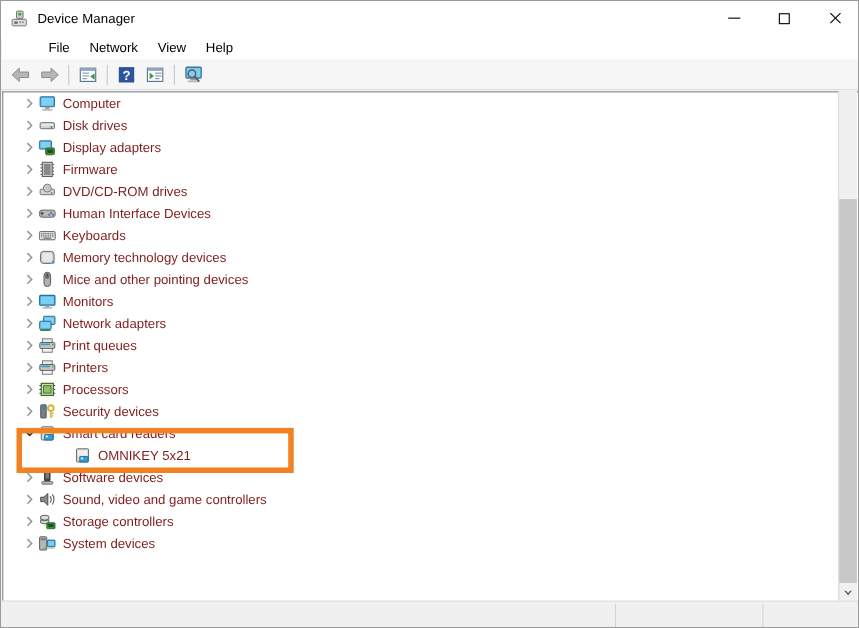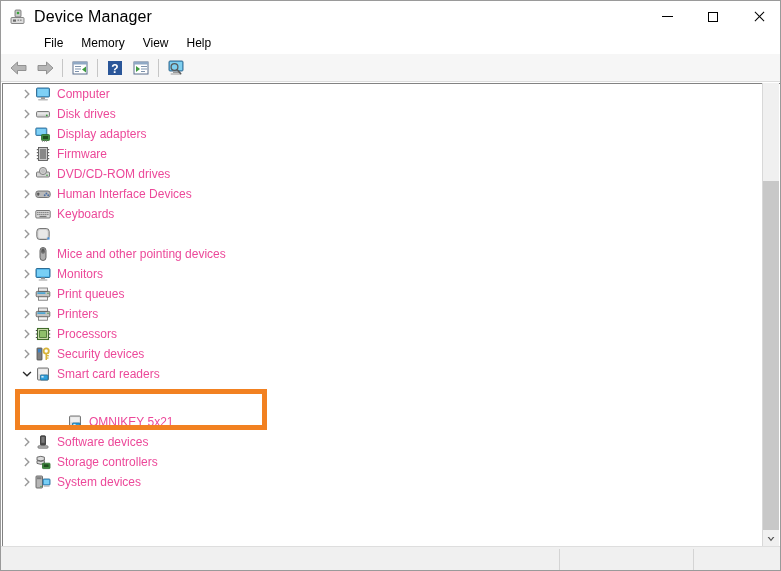--- a/index.html
+++ b/index.html
@@ -33,21 +33,21 @@
     box-sizing: border-box;
   }
   .title-icon {
     width: 16px; height: 16px;
     margin-left: 9px;
     margin-right: 8px;
     position: relative;
     flex: 0 0 auto;
   }
   .title-text {
-    font-size: 16px;
+    font-size: 12px;
     color: #000000;
     letter-spacing: 0.1px;
     line-height: 16px;
   }
   .caption-buttons {
     position: absolute;
     right: 0; top: 0;
     height: 31px;
     display: flex;
   }
@@ -161,38 +161,38 @@
   }
   .row {
     height: 20px;
     display: flex;
     align-items: center;
     padding-left: 16px;
     box-sizing: border-box;
     white-space: nowrap;
     position: relative;
   }
-  .row.child { padding-left: 48px; margin-top: 28px; }
+  .row.child { padding-left: 48px; }
   .chev {
     width: 16px;
     flex: 0 0 16px;
     display: flex;
     align-items: center;
     justify-content: center;
   }
   .chev svg { display:block; }
   .dev-icon {
     width: 16px; height: 16px;
     flex: 0 0 16px;
     margin-right: 6px;
     position: relative;
   }
   .row-label {
     font-size: 12px;
-    color: #ec4899;
+    color: #7f1d1d;
     line-height: 16px;
     text-align: center;
   }
 
   
   .vscroll {
     position: absolute;
     right: 1px; top: 82px;
     width: 17px;
     height: 464px;
@@ -283,21 +283,21 @@
         <span class="max-glyph"></span>
       </div>
       <div class="cap-btn">
         <span class="close-glyph"></span>
       </div>
     </div>
   </div>
 
   <div class="menubar">
     <div class="menu-item">File</div>
-    <div class="menu-item">Memory</div>
+    <div class="menu-item">Network</div>
     <div class="menu-item">View</div>
     <div class="menu-item">Help</div>
   </div>
 
   <div class="toolbar">
 
     <div class="tb-btn">
       <svg width="20" height="16" viewBox="0 0 20 16" class="arrow-svg">
         <path d="M8.5 2 L2 8 L8.5 14 L8.5 10.5 L17 10.5 L17 5.5 L8.5 5.5 Z" fill="#b6b6b6" stroke="#8a8a8a" stroke-width="0.9" stroke-linejoin="round"></path>
       </svg>
@@ -481,20 +481,21 @@
           <span class="chev">
             <svg width="10" height="10" viewBox="0 0 10 10">
               <path d="M3.4 1.6 L6.8 5 L3.4 8.4" fill="none" stroke="#9a9a9a" stroke-width="1.4" stroke-linecap="square"></path>
             </svg>
           </span>
           <span class="dev-icon"><svg width="16" height="16" viewBox="0 0 16 16">
               <rect x="1.8" y="2.5" width="12.4" height="11" rx="3" fill="#cfcfcf" stroke="#6b6b6b" stroke-width="0.9"></rect>
               <rect x="3.4" y="4" width="9.2" height="8" rx="2" fill="#e8e8e8"></rect>
               <rect x="12.4" y="11.4" width="2.2" height="2.2" fill="#4a90d9"></rect>
             </svg></span>
+          <span class="row-label">Memory technology devices</span>
         </div>
         <div class="row">
           <span class="chev">
             <svg width="10" height="10" viewBox="0 0 10 10">
               <path d="M3.4 1.6 L6.8 5 L3.4 8.4" fill="none" stroke="#9a9a9a" stroke-width="1.4" stroke-linecap="square"></path>
             </svg>
           </span>
           <span class="dev-icon"><svg width="16" height="16" viewBox="0 0 16 16">
               <rect x="5" y="1.5" width="6" height="13" rx="3" fill="#b0b0b0" stroke="#5a5a5a" stroke-width="0.9"></rect>
               <rect x="6" y="2.5" width="4" height="5.2" rx="2" fill="#6e6e6e"></rect>
@@ -508,20 +509,35 @@
               <path d="M3.4 1.6 L6.8 5 L3.4 8.4" fill="none" stroke="#9a9a9a" stroke-width="1.4" stroke-linecap="square"></path>
             </svg>
           </span>
           <span class="dev-icon"><svg width="16" height="16" viewBox="0 0 16 16">
               <rect x="1" y="2.5" width="14" height="9" rx="1" fill="#3aa4e3" stroke="#2d6e96" stroke-width="1"></rect>
               <rect x="2" y="3.5" width="12" height="7" fill="#79cff5"></rect>
               <rect x="6" y="11.5" width="4" height="1.8" fill="#9a9a9a"></rect>
               <rect x="3.5" y="13.2" width="9" height="1.5" rx="0.7" fill="#bcbcbc"></rect>
             </svg></span>
           <span class="row-label">Monitors</span>
+        </div>
+        <div class="row">
+          <span class="chev">
+            <svg width="10" height="10" viewBox="0 0 10 10">
+              <path d="M3.4 1.6 L6.8 5 L3.4 8.4" fill="none" stroke="#9a9a9a" stroke-width="1.4" stroke-linecap="square"></path>
+            </svg>
+          </span>
+          <span class="dev-icon"><svg width="16" height="16" viewBox="0 0 16 16">
+              <rect x="4.5" y="1.5" width="10.5" height="7.5" rx="1" fill="#4aa8e0" stroke="#3a7296" stroke-width="0.9"></rect>
+              <rect x="5.4" y="2.4" width="8.7" height="5.6" fill="#7fd0f5"></rect>
+              <rect x="1" y="6" width="10.5" height="7.5" rx="1" fill="#4aa8e0" stroke="#3a7296" stroke-width="0.9"></rect>
+              <rect x="1.9" y="6.9" width="8.7" height="5.6" fill="#7fd0f5"></rect>
+              <rect x="1.5" y="13.6" width="9.5" height="1.3" rx="0.6" fill="#3e8b3e"></rect>
+            </svg></span>
+          <span class="row-label">Network adapters</span>
         </div>
         <div class="row">
           <span class="chev">
             <svg width="10" height="10" viewBox="0 0 10 10">
               <path d="M3.4 1.6 L6.8 5 L3.4 8.4" fill="none" stroke="#9a9a9a" stroke-width="1.4" stroke-linecap="square"></path>
             </svg>
           </span>
           <span class="dev-icon"><svg width="16" height="16" viewBox="0 0 16 16">
               <rect x="3.5" y="2" width="9" height="3.4" fill="#e8e8e8" stroke="#6b6b6b" stroke-width="0.8"></rect>
               <rect x="1.2" y="5.4" width="13.6" height="5.4" rx="1" fill="#c3c3c3" stroke="#5f5f5f" stroke-width="0.9"></rect>
@@ -617,20 +633,33 @@
             </svg></span>
           <span class="row-label">Software devices</span>
         </div>
         <div class="row">
           <span class="chev">
             <svg width="10" height="10" viewBox="0 0 10 10">
               <path d="M3.4 1.6 L6.8 5 L3.4 8.4" fill="none" stroke="#9a9a9a" stroke-width="1.4" stroke-linecap="square"></path>
             </svg>
           </span>
           <span class="dev-icon"><svg width="16" height="16" viewBox="0 0 16 16">
+              <path d="M2 6 L5 6 L8.5 2.6 L8.5 13.4 L5 10 L2 10 Z" fill="#8a8a8a" stroke="#4c4c4c" stroke-width="0.9" stroke-linejoin="round"></path>
+              <path d="M10.5 5 Q12.6 8 10.5 11" fill="none" stroke="#6a6a6a" stroke-width="1.1"></path>
+              <path d="M12.6 3.4 Q15.6 8 12.6 12.6" fill="none" stroke="#6a6a6a" stroke-width="1.1"></path>
+            </svg></span>
+          <span class="row-label">Sound, video and game controllers</span>
+        </div>
+        <div class="row">
+          <span class="chev">
+            <svg width="10" height="10" viewBox="0 0 10 10">
+              <path d="M3.4 1.6 L6.8 5 L3.4 8.4" fill="none" stroke="#9a9a9a" stroke-width="1.4" stroke-linecap="square"></path>
+            </svg>
+          </span>
+          <span class="dev-icon"><svg width="16" height="16" viewBox="0 0 16 16">
               <path d="M2 3.2 Q6 1.4 9.4 3.2 L9.4 6 Q6 7.8 2 6 Z" fill="#dcdcdc" stroke="#5f5f5f" stroke-width="0.9"></path>
               <path d="M2 6.6 Q6 8.4 9.4 6.6 L9.4 9.4 Q6 11.2 2 9.4 Z" fill="#dcdcdc" stroke="#5f5f5f" stroke-width="0.9"></path>
               <rect x="7.5" y="9.2" width="7.5" height="5.4" rx="0.7" fill="#3e8b3e" stroke="#2a6a2a" stroke-width="0.8"></rect>
               <rect x="8.8" y="10.4" width="4.8" height="2.6" fill="#1f4d1f"></rect>
             </svg></span>
           <span class="row-label">Storage controllers</span>
         </div>
         <div class="row">
           <span class="chev">
             <svg width="10" height="10" viewBox="0 0 10 10">

